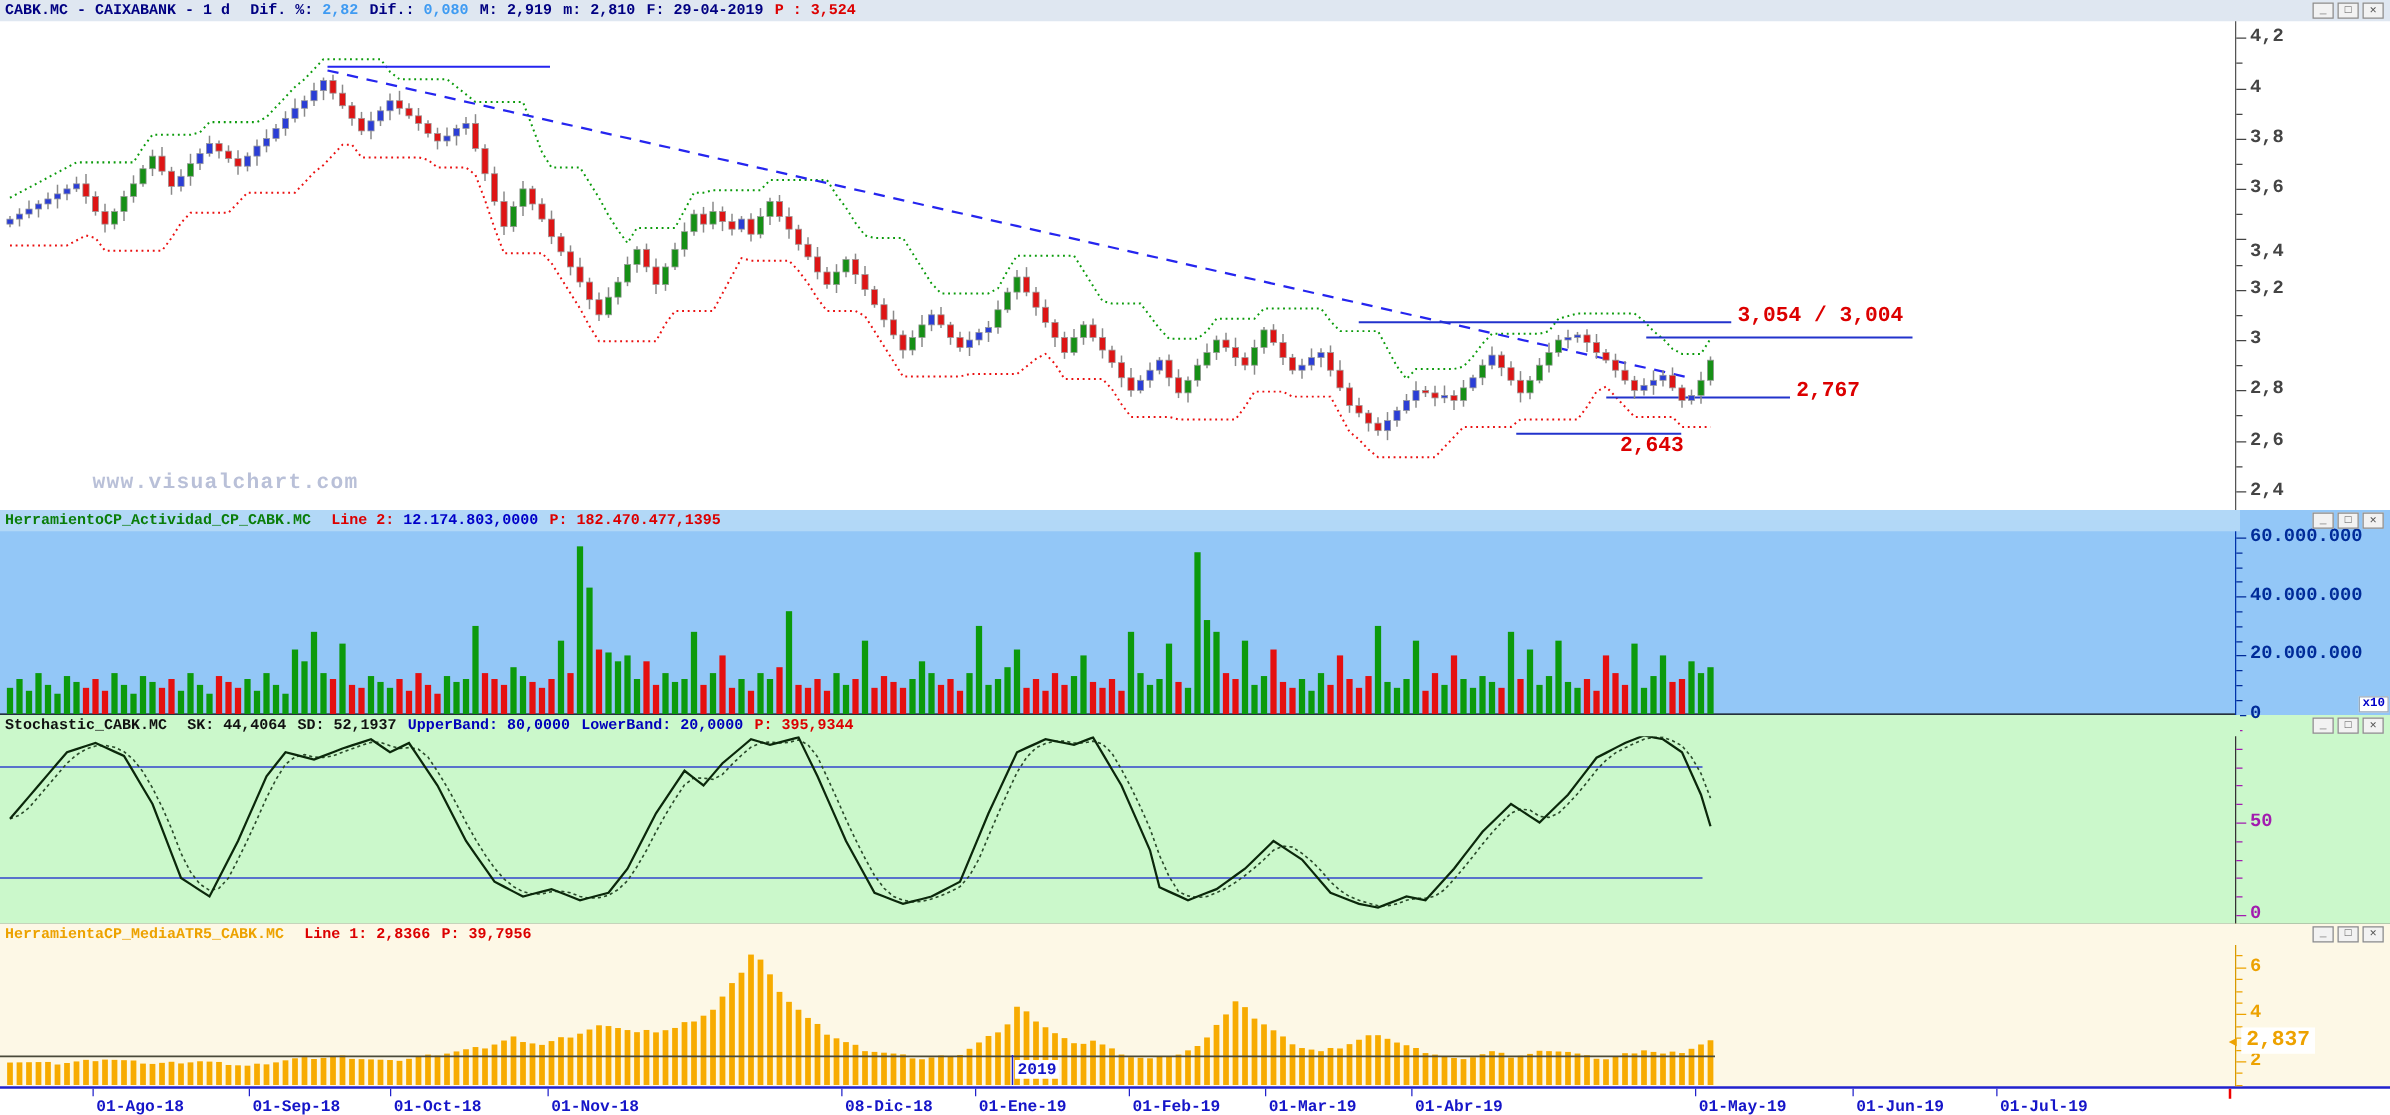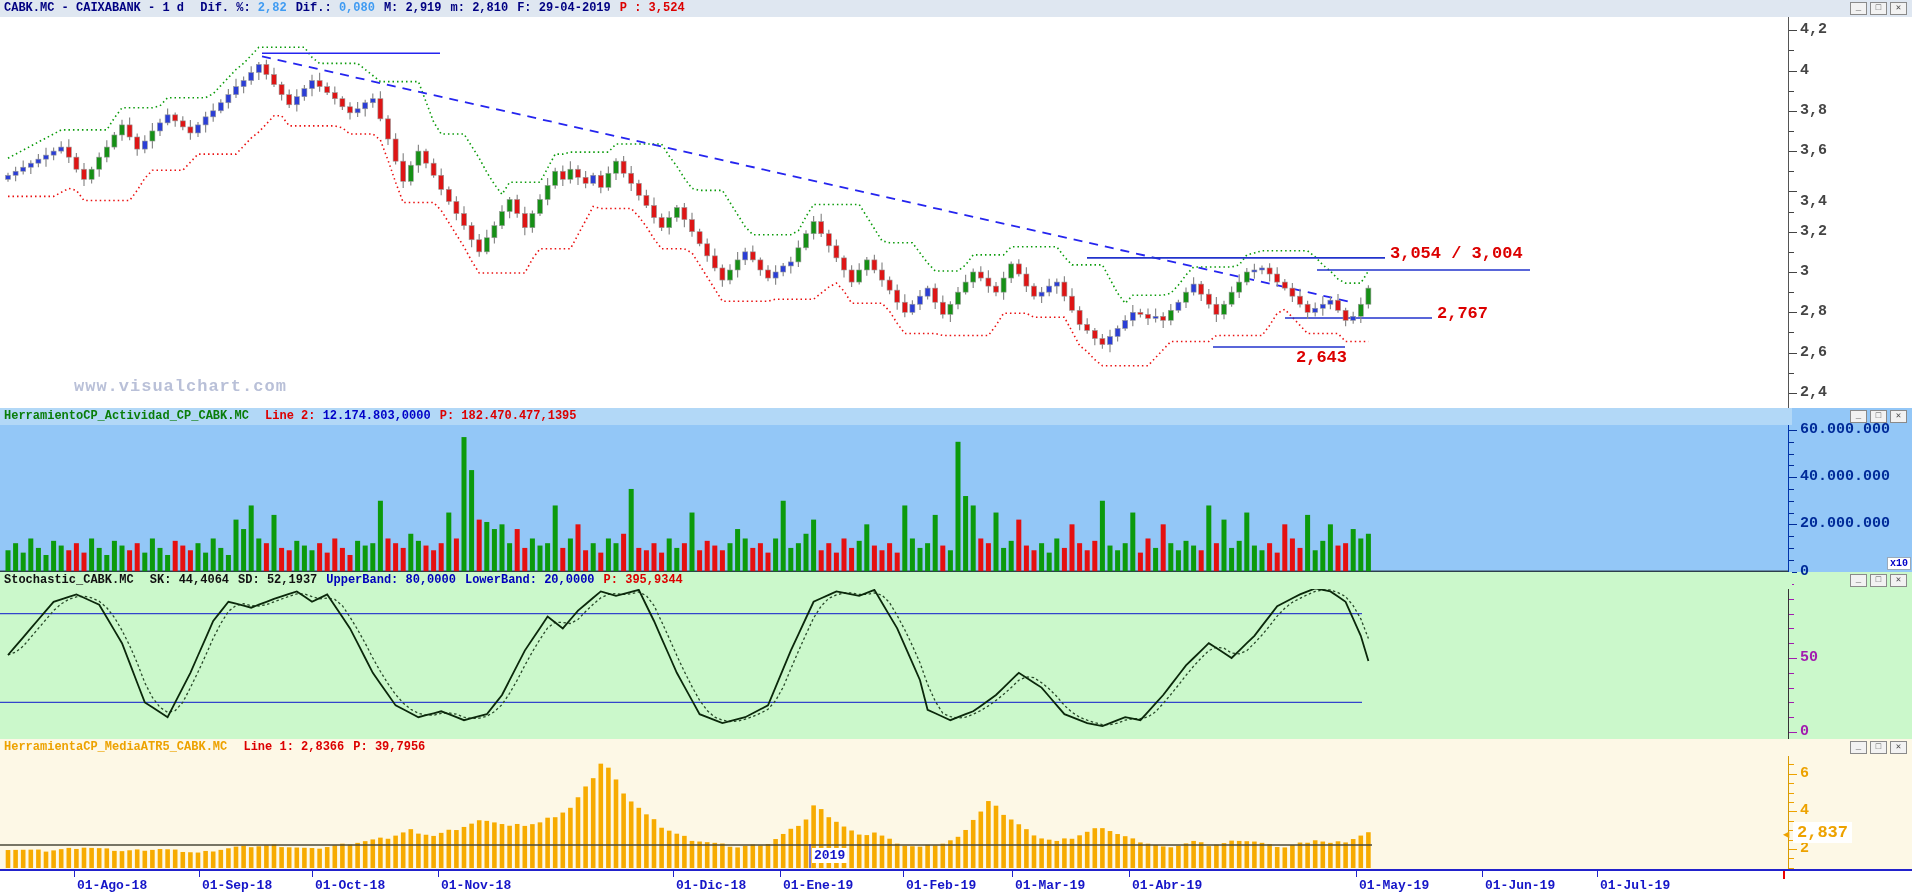--- a/index.html
+++ b/index.html
@@ -926,21 +926,21 @@
     <div id="red-tick"></div>
   <div class="dtick" style="left: 74px;"></div>
       <div class="dlab" style="left: 77px;">01-Ago-18</div>
       <div class="dtick" style="left: 199px;"></div>
       <div class="dlab" style="left: 202px;">01-Sep-18</div>
       <div class="dtick" style="left: 312px;"></div>
       <div class="dlab" style="left: 315px;">01-Oct-18</div>
       <div class="dtick" style="left: 438px;"></div>
       <div class="dlab" style="left: 441px;">01-Nov-18</div>
       <div class="dtick" style="left: 673px;"></div>
-      <div class="dlab" style="left: 676px;">01-Dic-18</div>
+      <div class="dlab" style="left: 676px;">08-Dic-18</div>
       <div class="dtick" style="left: 780px;"></div>
       <div class="dlab" style="left: 783px;">01-Ene-19</div>
       <div class="dtick" style="left: 903px;"></div>
       <div class="dlab" style="left: 906px;">01-Feb-19</div>
       <div class="dtick" style="left: 1012px;"></div>
       <div class="dlab" style="left: 1015px;">01-Mar-19</div>
       <div class="dtick" style="left: 1129px;"></div>
       <div class="dlab" style="left: 1132px;">01-Abr-19</div>
       <div class="dtick" style="left: 1356px;"></div>
       <div class="dlab" style="left: 1359px;">01-May-19</div>

